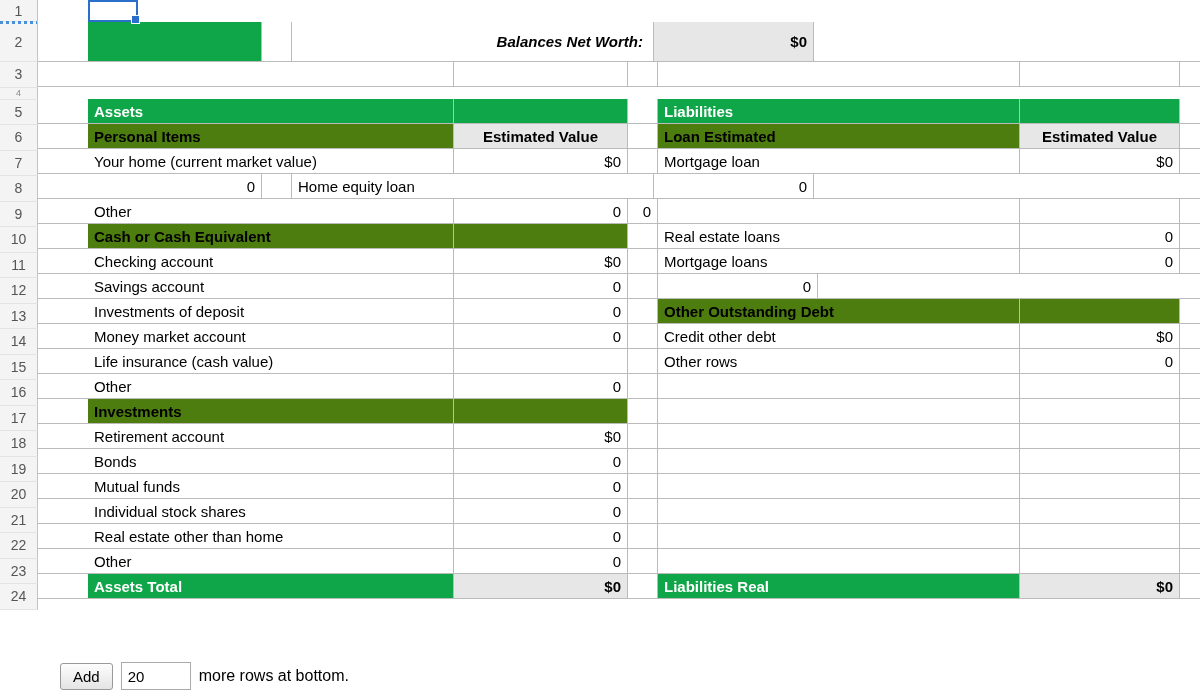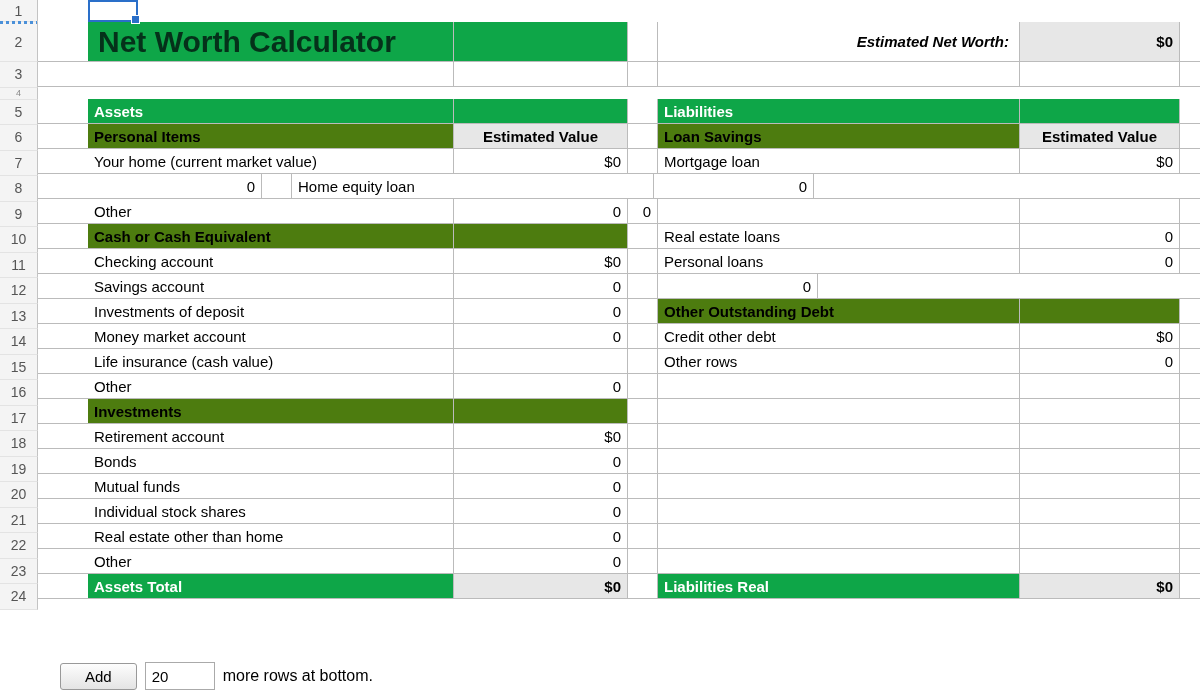--- a/index.html
+++ b/index.html
@@ -27,21 +27,21 @@
 .hdr-olive{background:#4d7c0f;font-weight:bold}
 .hdr-gray{background:#e7e7e7;font-weight:bold;justify-content:center}
 .hdr-gray-r{background:#e7e7e7;font-weight:bold;justify-content:flex-end}
 .title-cell{background:#0ea648;color:#05311a;font-weight:bold;font-size:30px;padding-left:10px}
 .title-ext{background:#0ea648}
 .enw-label{font-style:italic;font-weight:bold;justify-content:flex-end;padding-right:10px}
 .enw-val{background:#e7e7e7;font-weight:bold;justify-content:flex-end}
 .sel{position:absolute;left:88px;top:0;width:50px;height:22px;border:2px solid #2a6fc9;pointer-events:none}
 .sel::after{content:"";position:absolute;right:-4px;bottom:-4px;width:7px;height:7px;background:#2a6fc9;border:1px solid #fff}
 .foot{position:absolute;left:60px;bottom:10px;display:flex;align-items:center;gap:8px;font-size:16px}
-.add-btn{border:1px solid #999;border-radius:3px;background:linear-gradient(#fdfdfd,#e4e4e4);padding:4px 24px;font-size:15px;cursor:pointer}
+.add-btn{border:1px solid #999;border-radius:3px;background:linear-gradient(#fdfdfd,#e4e4e4);padding:4px 12px;font-size:15px;cursor:pointer}
 .add-input{width:70px;height:28px;border:1px solid #aaa;padding:0 6px;font-size:15px}
 </style>
 </head>
 <body>
 
 <div class="sheet">
 
   <div class="row-headers">
     <div class="rh first">1</div>
     <div class="rh big">2</div>
@@ -70,24 +70,23 @@
   </div>
 
   <div class="grid">
 
     <div class="r r1">
         <div class="c spacer"></div>
       </div>
 
     <div class="r bigrow">
       <div class="c spacer"></div>
-      <div class="c lab title-cell">Net Worth Calculator</div>
       <div class="c val title-ext"></div>
       <div class="c gap"></div>
-      <div class="c lab2 enw-label">Estimated Net Worth:</div>
+      <div class="c lab2 enw-label">Balances Net Worth:</div>
       <div class="c val2 enw-val">$0</div>
     </div>
 
     <div class="r">
         <div class="c spacer"></div>
         <div class="c lab"></div>
         <div class="c val"></div>
         <div class="c gap"></div>
         <div class="c lab2"></div>
         <div class="c val2"></div>
@@ -102,21 +101,21 @@
       <div class="c gap"></div>
       <div class="c lab2 hdr-green">Liabilities</div>
       <div class="c val2 hdr-green"></div>
     </div>
 
     <div class="r">
       <div class="c spacer"></div>
       <div class="c lab hdr-olive">Personal Items</div>
       <div class="c val hdr-gray">Estimated Value</div>
       <div class="c gap"></div>
-      <div class="c lab2 hdr-olive">Loan Savings</div>
+      <div class="c lab2 hdr-olive">Loan Estimated</div>
       <div class="c val2 hdr-gray">Estimated Value</div>
     </div>
 
     <div class="r">
       <div class="c spacer"></div>
       <div class="c lab">Your home (current market value)</div>
       <div class="c val">$0</div>
       <div class="c gap"></div>
       <div class="c lab2">Mortgage loan</div>
       <div class="c val2">$0</div>
@@ -146,21 +145,21 @@
       <div class="c gap"></div>
       <div class="c lab2">Real estate loans</div>
       <div class="c val2">0</div>
     </div>
 
     <div class="r">
       <div class="c spacer"></div>
       <div class="c lab">Checking account</div>
       <div class="c val">$0</div>
       <div class="c gap"></div>
-      <div class="c lab2">Personal loans</div>
+      <div class="c lab2">Mortgage loans</div>
       <div class="c val2">0</div>
     </div>
 
     <div class="r">
       <div class="c spacer"></div>
       <div class="c lab">Savings account</div>
       <div class="c val">0</div>
       <div class="c gap"></div>
       <div class="c val2">0</div>
     </div>

